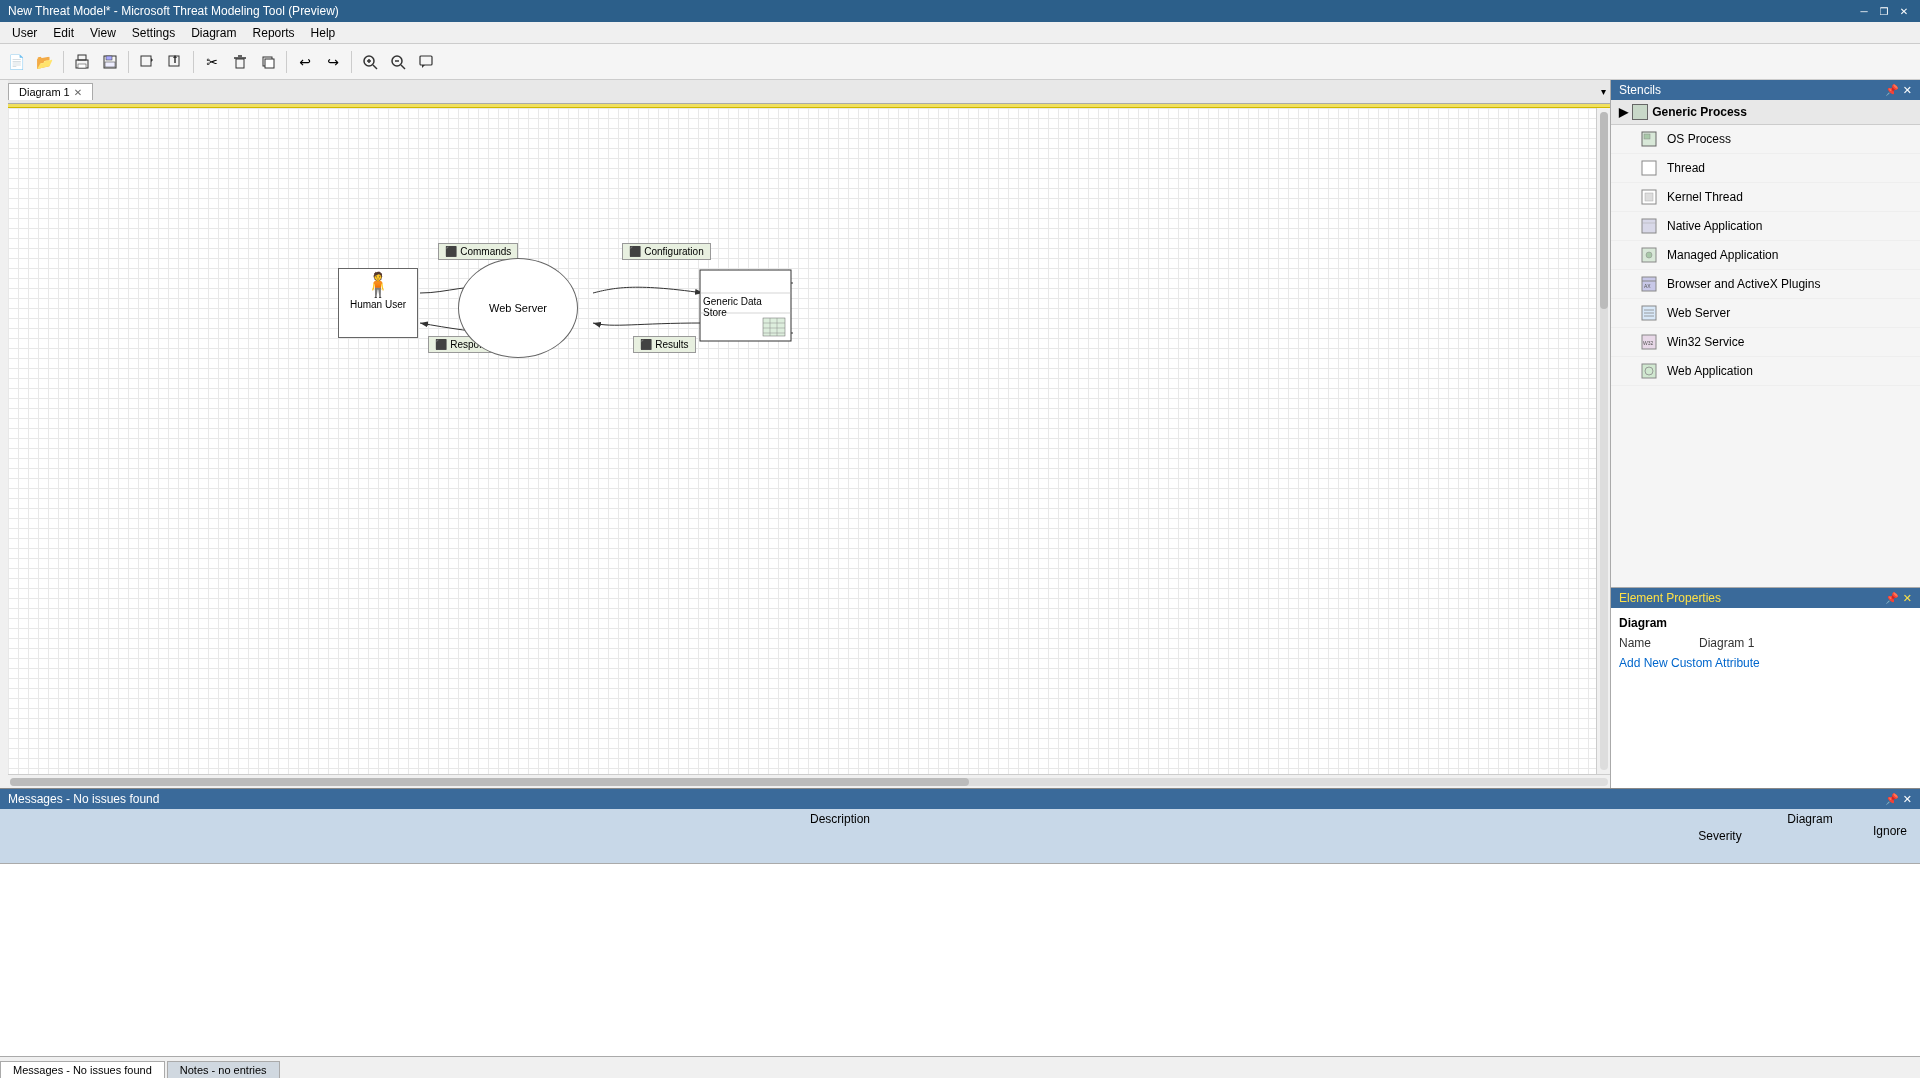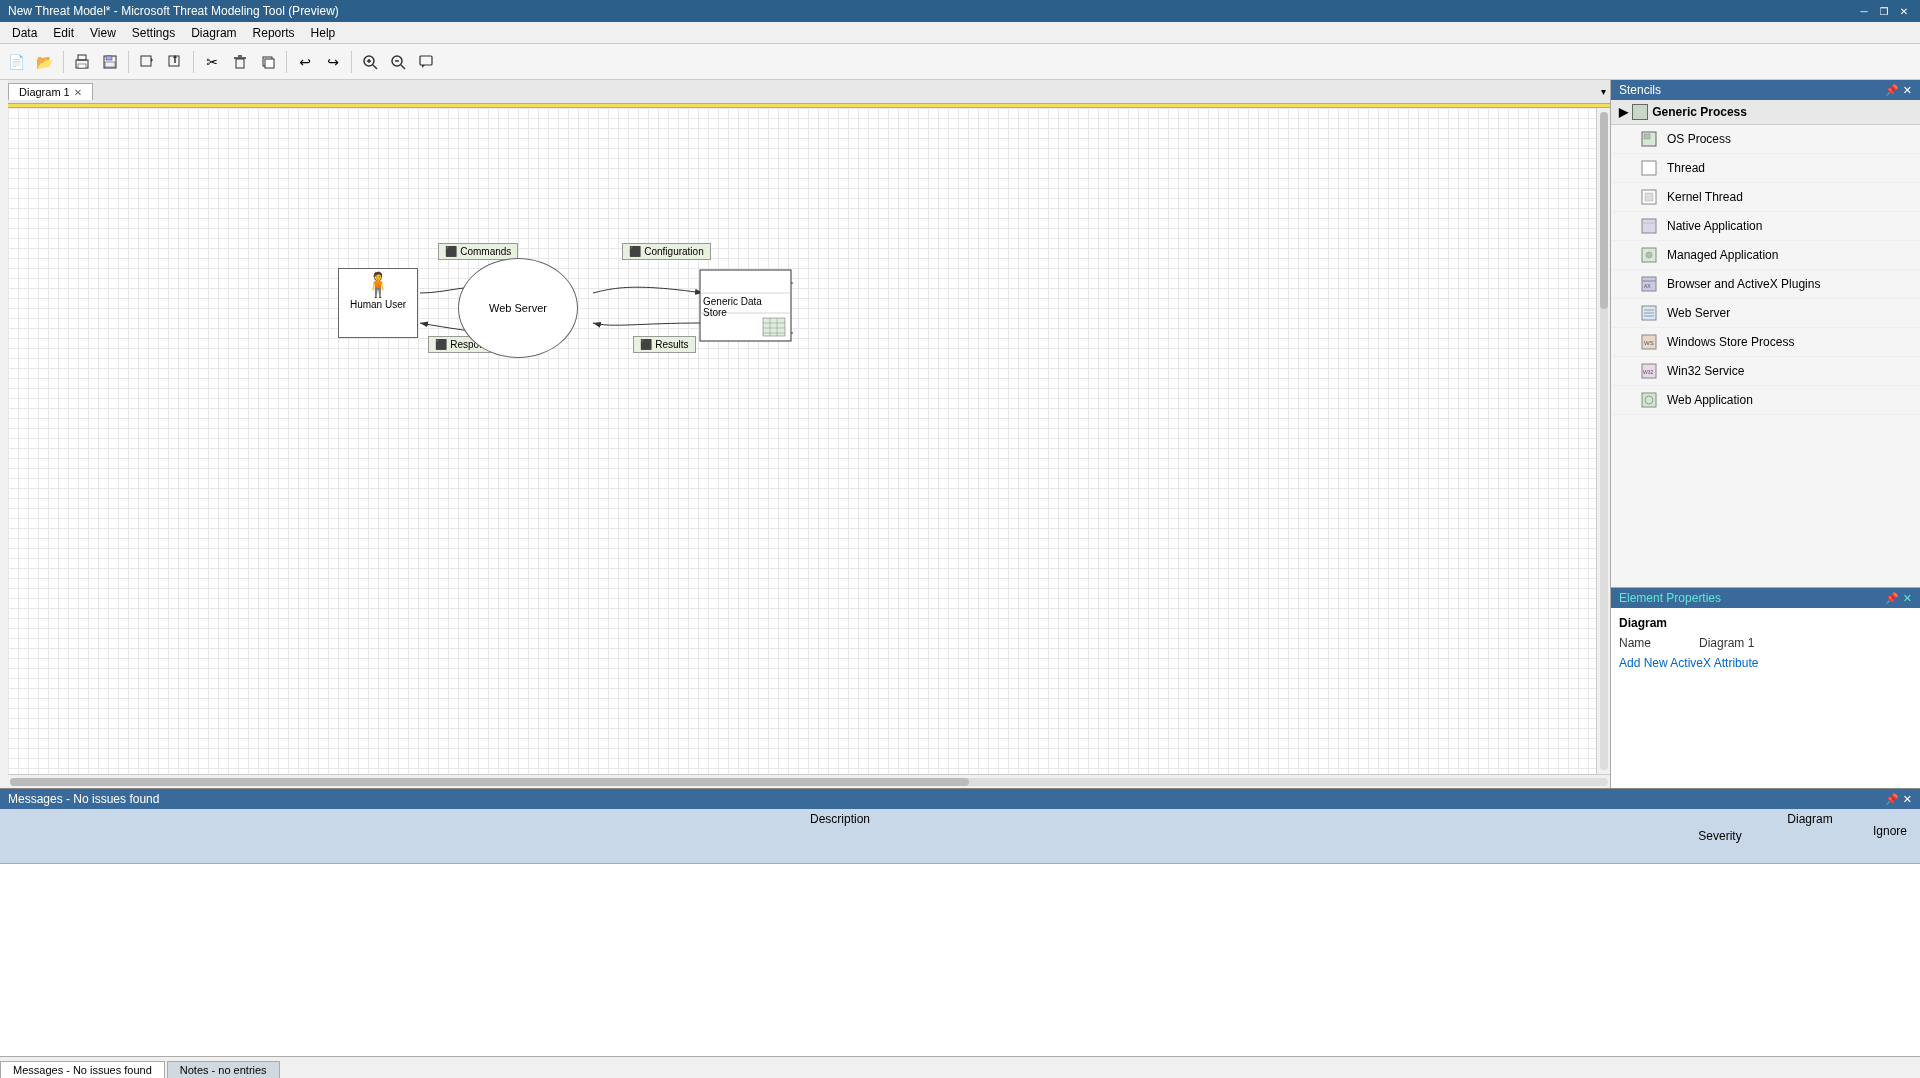--- a/index.html
+++ b/index.html
@@ -186,21 +186,21 @@
 
     
     #props-panel {
       height: 200px;
       background: white;
       display: flex;
       flex-direction: column;
     }
     #props-header {
       background: #3a6a9a;
-      color: #5eead4;
+      color: #fde047;
       padding: 3px 8px;
       font-size: 12px;
       display: flex;
       align-items: center;
       justify-content: space-between;
     }
     #props-header-controls { display: flex; gap: 4px; }
     #props-header-controls span { cursor: pointer; font-size: 11px; }
     #props-content { padding: 8px; flex: 1; }
     .props-section-title {
@@ -381,21 +381,21 @@
 <div id="title-bar">
   <span>New Threat Model* - Microsoft Threat Modeling Tool  (Preview)</span>
   <div id="title-bar-controls">
     <span>─</span>
     <span>❐</span>
     <span>✕</span>
   </div>
 </div>
 
 <div id="menu-bar">
-  <span class="menu-item">Data</span>
+  <span class="menu-item">User</span>
   <span class="menu-item">Edit</span>
   <span class="menu-item">View</span>
   <span class="menu-item">Settings</span>
   <span class="menu-item">Diagram</span>
   <span class="menu-item">Reports</span>
   <span class="menu-item">Help</span>
 </div>
 
 <div id="toolbar">
   <button class="toolbar-btn" title="New">📄</button>
@@ -649,29 +649,20 @@
             <svg width="16" height="16">
                 <rect x="1" y="1" width="14" height="14" fill="#d8e8f8" stroke="#888" stroke-width="1"></rect>
                 <line x1="3" y1="5" x2="13" y2="5" stroke="#888" stroke-width="0.8"></line>
                 <line x1="3" y1="8" x2="13" y2="8" stroke="#888" stroke-width="0.8"></line>
                 <line x1="3" y1="11" x2="13" y2="11" stroke="#888" stroke-width="0.8"></line>
               </svg>
           </div>
           <span>Web Server</span>
         </div>
 
-        <div class="stencil-item">
-          <div class="stencil-icon">
-            <svg width="16" height="16">
-                <rect x="1" y="1" width="14" height="14" fill="#e8d8c8" stroke="#888" stroke-width="1"></rect>
-                <text x="3" y="11" font-size="6" fill="#555">WS</text>
-              </svg>
-          </div>
-          <span>Windows Store Process</span>
-        </div>
 
         <div class="stencil-item">
           <div class="stencil-icon">
             <svg width="16" height="16">
                 <rect x="1" y="1" width="14" height="14" fill="#e8d8e8" stroke="#888" stroke-width="1"></rect>
                 <text x="2" y="11" font-size="5" fill="#555">W32</text>
               </svg>
           </div>
           <span>Win32 Service</span>
         </div>
@@ -694,21 +685,21 @@
             <span>📌</span>
             <span>✕</span>
           </div>
         </div>
         <div id="props-content">
           <div class="props-section-title">Diagram</div>
           <div class="props-row">
             <span class="props-label">Name</span>
             <span class="props-value">Diagram 1</span>
           </div>
-          <a class="props-link">Add New ActiveX Attribute</a>
+          <a class="props-link">Add New Custom Attribute</a>
         </div>
       </div>
 
     </div>
   </div>
 
   <div id="bottom-area">
     <div id="messages-header">
       <span>Messages - No issues found</span>
       <div id="messages-header-controls">

